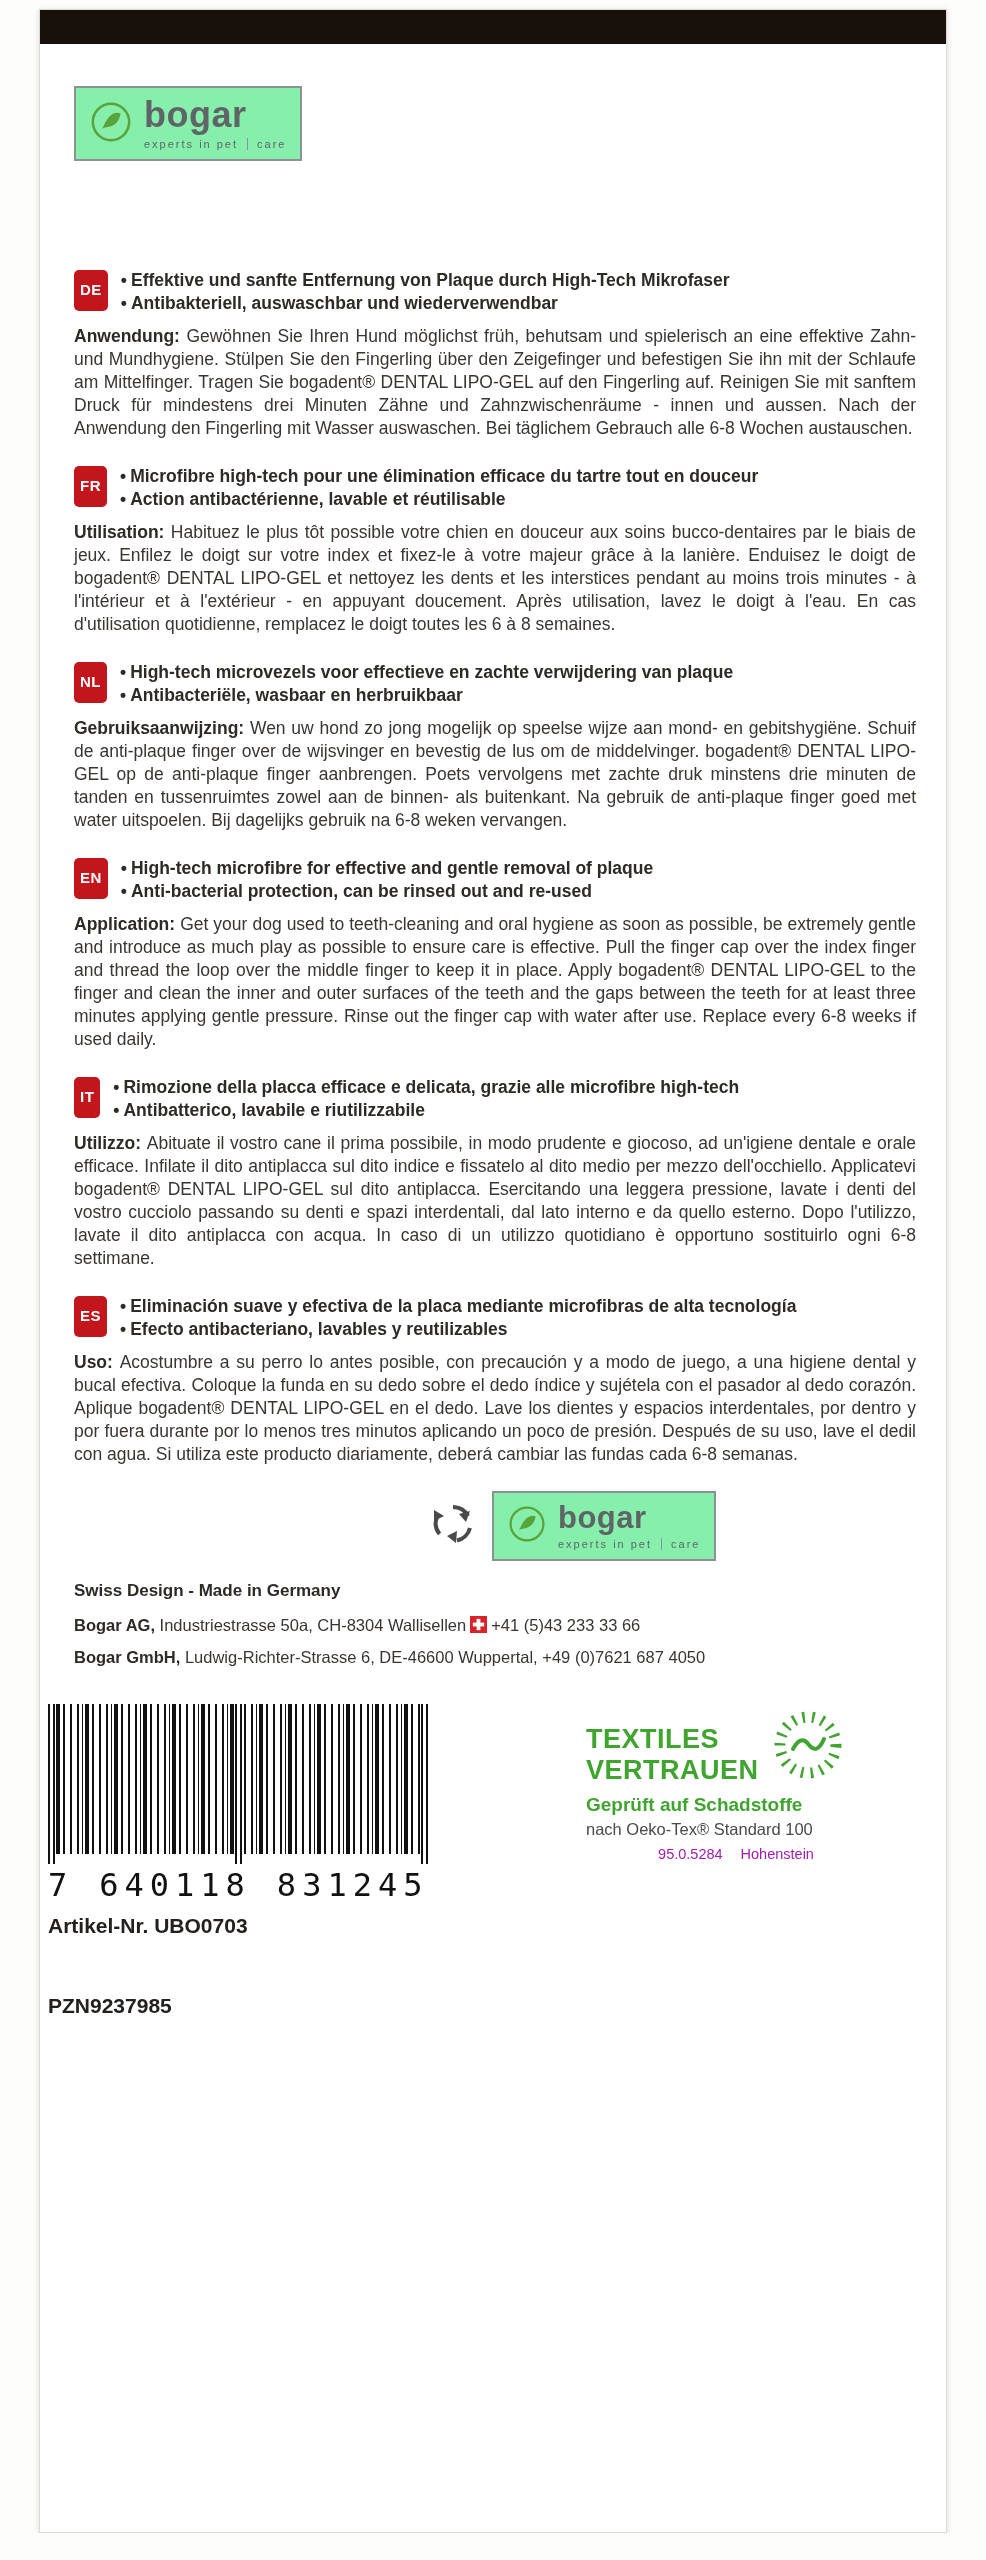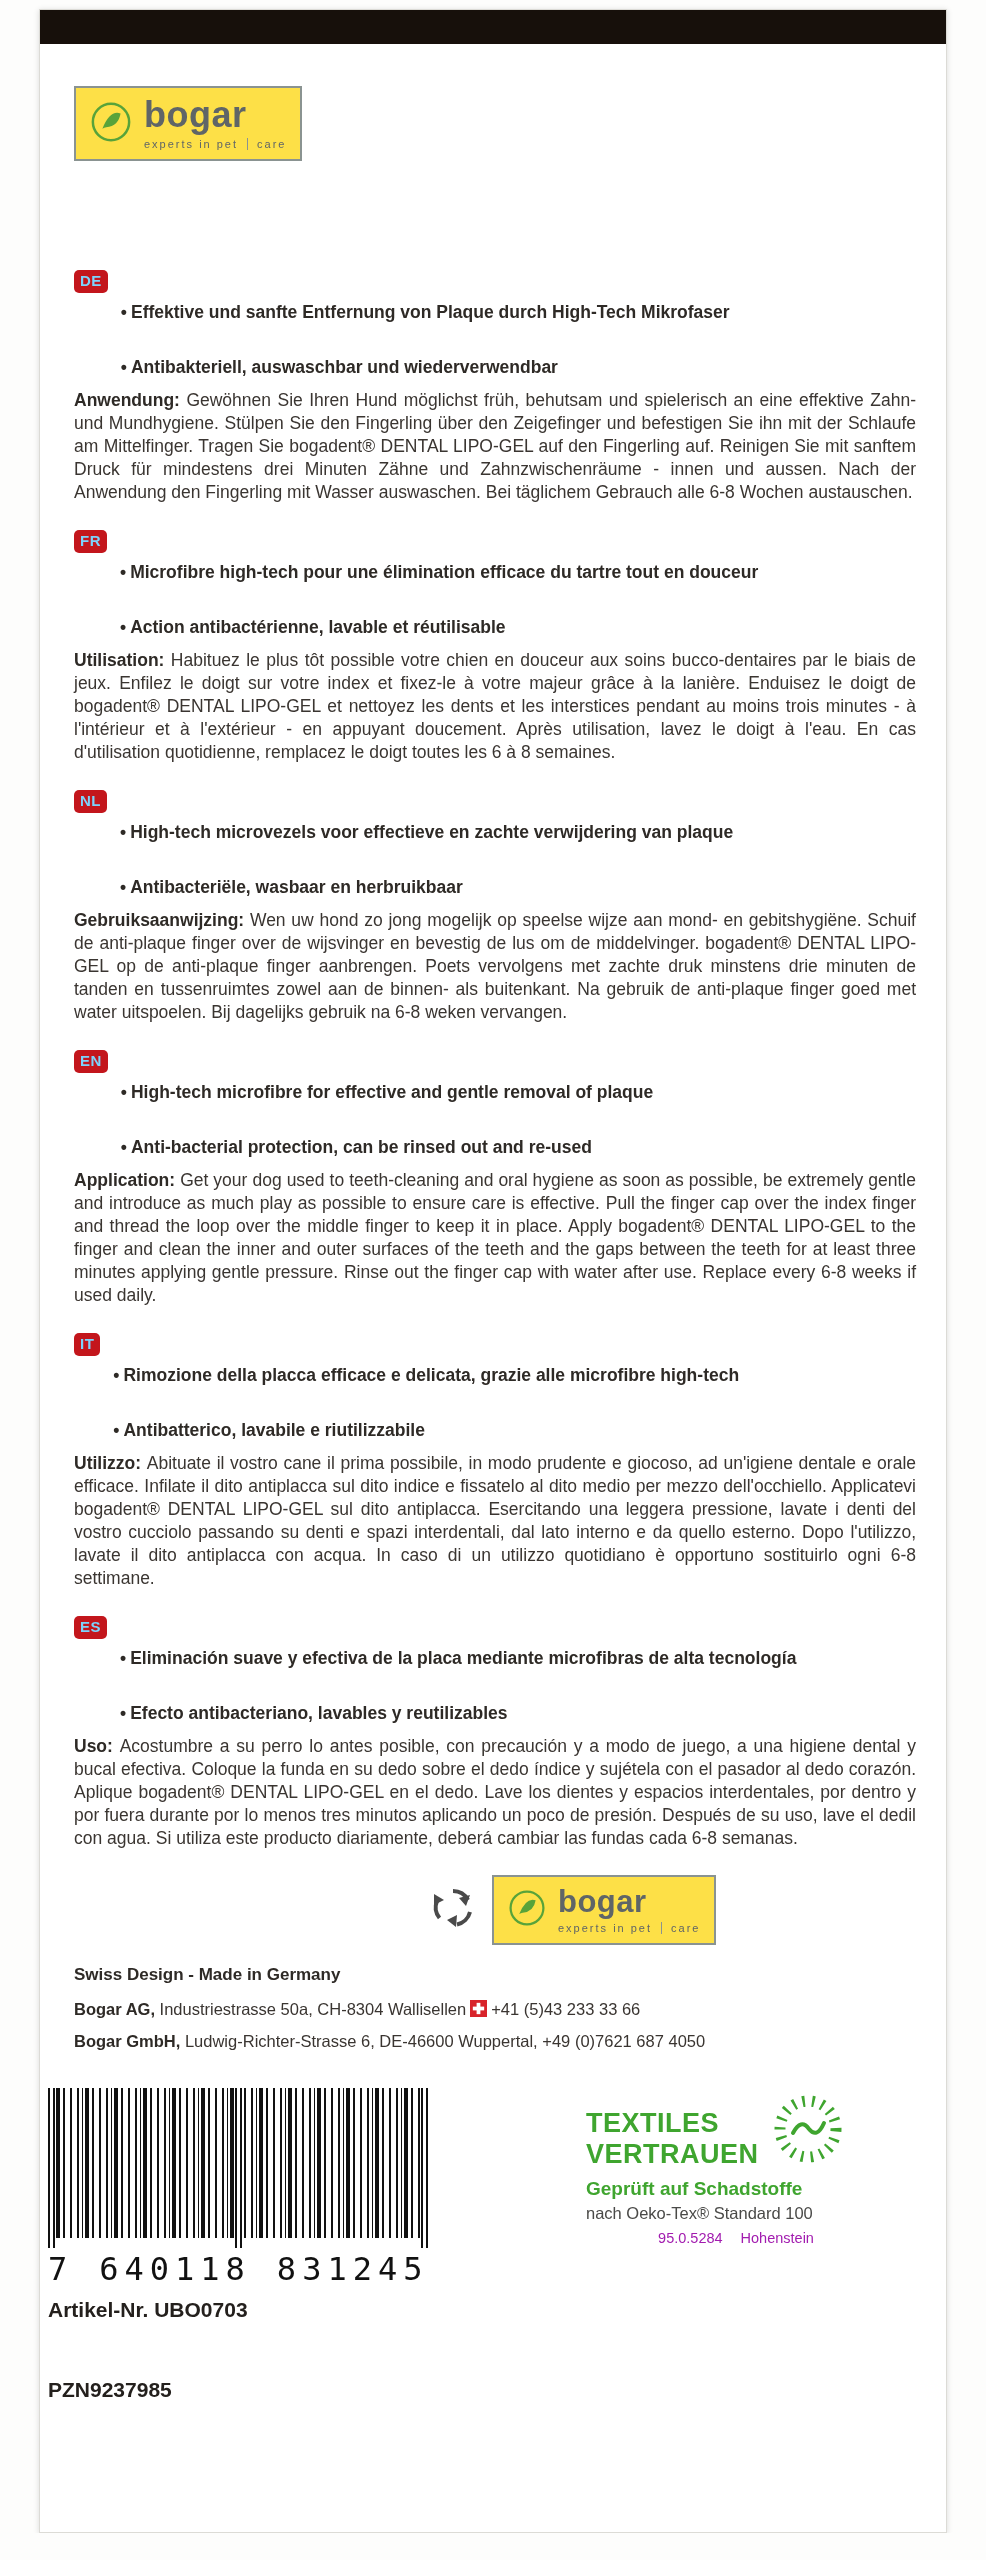--- a/index.html
+++ b/index.html
@@ -11,34 +11,34 @@
   }
   *{box-sizing:border-box;margin:0;padding:0;}
   html,body{background:#fdfdfc;}
   body{width:986px;font-family:"Liberation Sans",sans-serif;color:var(--text);}
   .card{position:relative;width:908px;margin:9px auto 0;background:#fff;
         border:1px solid #dcdbd6;box-shadow:0 1px 6px rgba(0,0,0,.14);
         min-height:2524px;padding-bottom:24px;}
   .top-bar{height:34px;background:var(--bar-dark);}
 
   
-  .logo-box{display:inline-flex;align-items:center;gap:12px;border:2px solid #8a9391;padding:9px 14px;background:#fde047;}
+  .logo-box{display:inline-flex;align-items:center;gap:12px;border:2px solid #8a9391;padding:9px 14px;background:#86efac;}
   .logo-box.top{margin:42px 0 0 34px;}
   .logo-name{font-size:36px;font-weight:bold;color:#5f6567;letter-spacing:.5px;line-height:1;}
   .logo-box.small .logo-name{font-size:31px;}
   .tagline{display:flex;align-items:center;gap:9px;margin-top:5px;font-size:11px;letter-spacing:2px;color:#5f6567;}
   .tagline .sep{width:1px;height:12px;background:#8a9391;}
 
   
   .sections{margin:108px 30px 0 34px;}
   .lang-section{margin-bottom:25px;}
   .bullets-row{display:flex;align-items:flex-start;}
-  .lang-badge{flex:0 0 auto;background:var(--badge-red);color:#7dd3fc;font-weight:bold;font-size:15px;
-              padding:3px 6px;border-radius:5px;margin:1px 13px 0 0;letter-spacing:.5px;line-height:1.1;}
-  .bullet{font-weight:bold;font-size:17.5px;line-height:23px;color:#2e2a26;margin-top:32px;}
+  .lang-badge{flex:0 0 auto;background:var(--badge-red);color:#ffffff;font-weight:bold;font-size:15px;
+              padding:12px 6px;border-radius:5px;margin:1px 13px 0 0;letter-spacing:.5px;line-height:1.1;}
+  .bullet{font-weight:bold;font-size:17.5px;line-height:23px;color:#2e2a26;}
   .bullet .dot{margin-right:4px;}
   .body-text{margin-top:10px;font-size:17.5px;line-height:23px;text-align:justify;color:#3a3531;}
   .body-heading{font-weight:bold;color:#2e2a26;}
 
   
   .footer-brand-row{display:flex;align-items:center;gap:16px;margin:6px 0 0 390px;}
   .origin{margin:20px 0 12px 34px;font-weight:bold;font-size:17px;color:#2e2a26;}
   .address{margin:0 0 5px 34px;font-size:16.5px;line-height:25px;color:#3a3531;}
   .address b{color:#2e2a26;}
   .flag{display:inline-block;vertical-align:-2px;margin:0 4px;}

